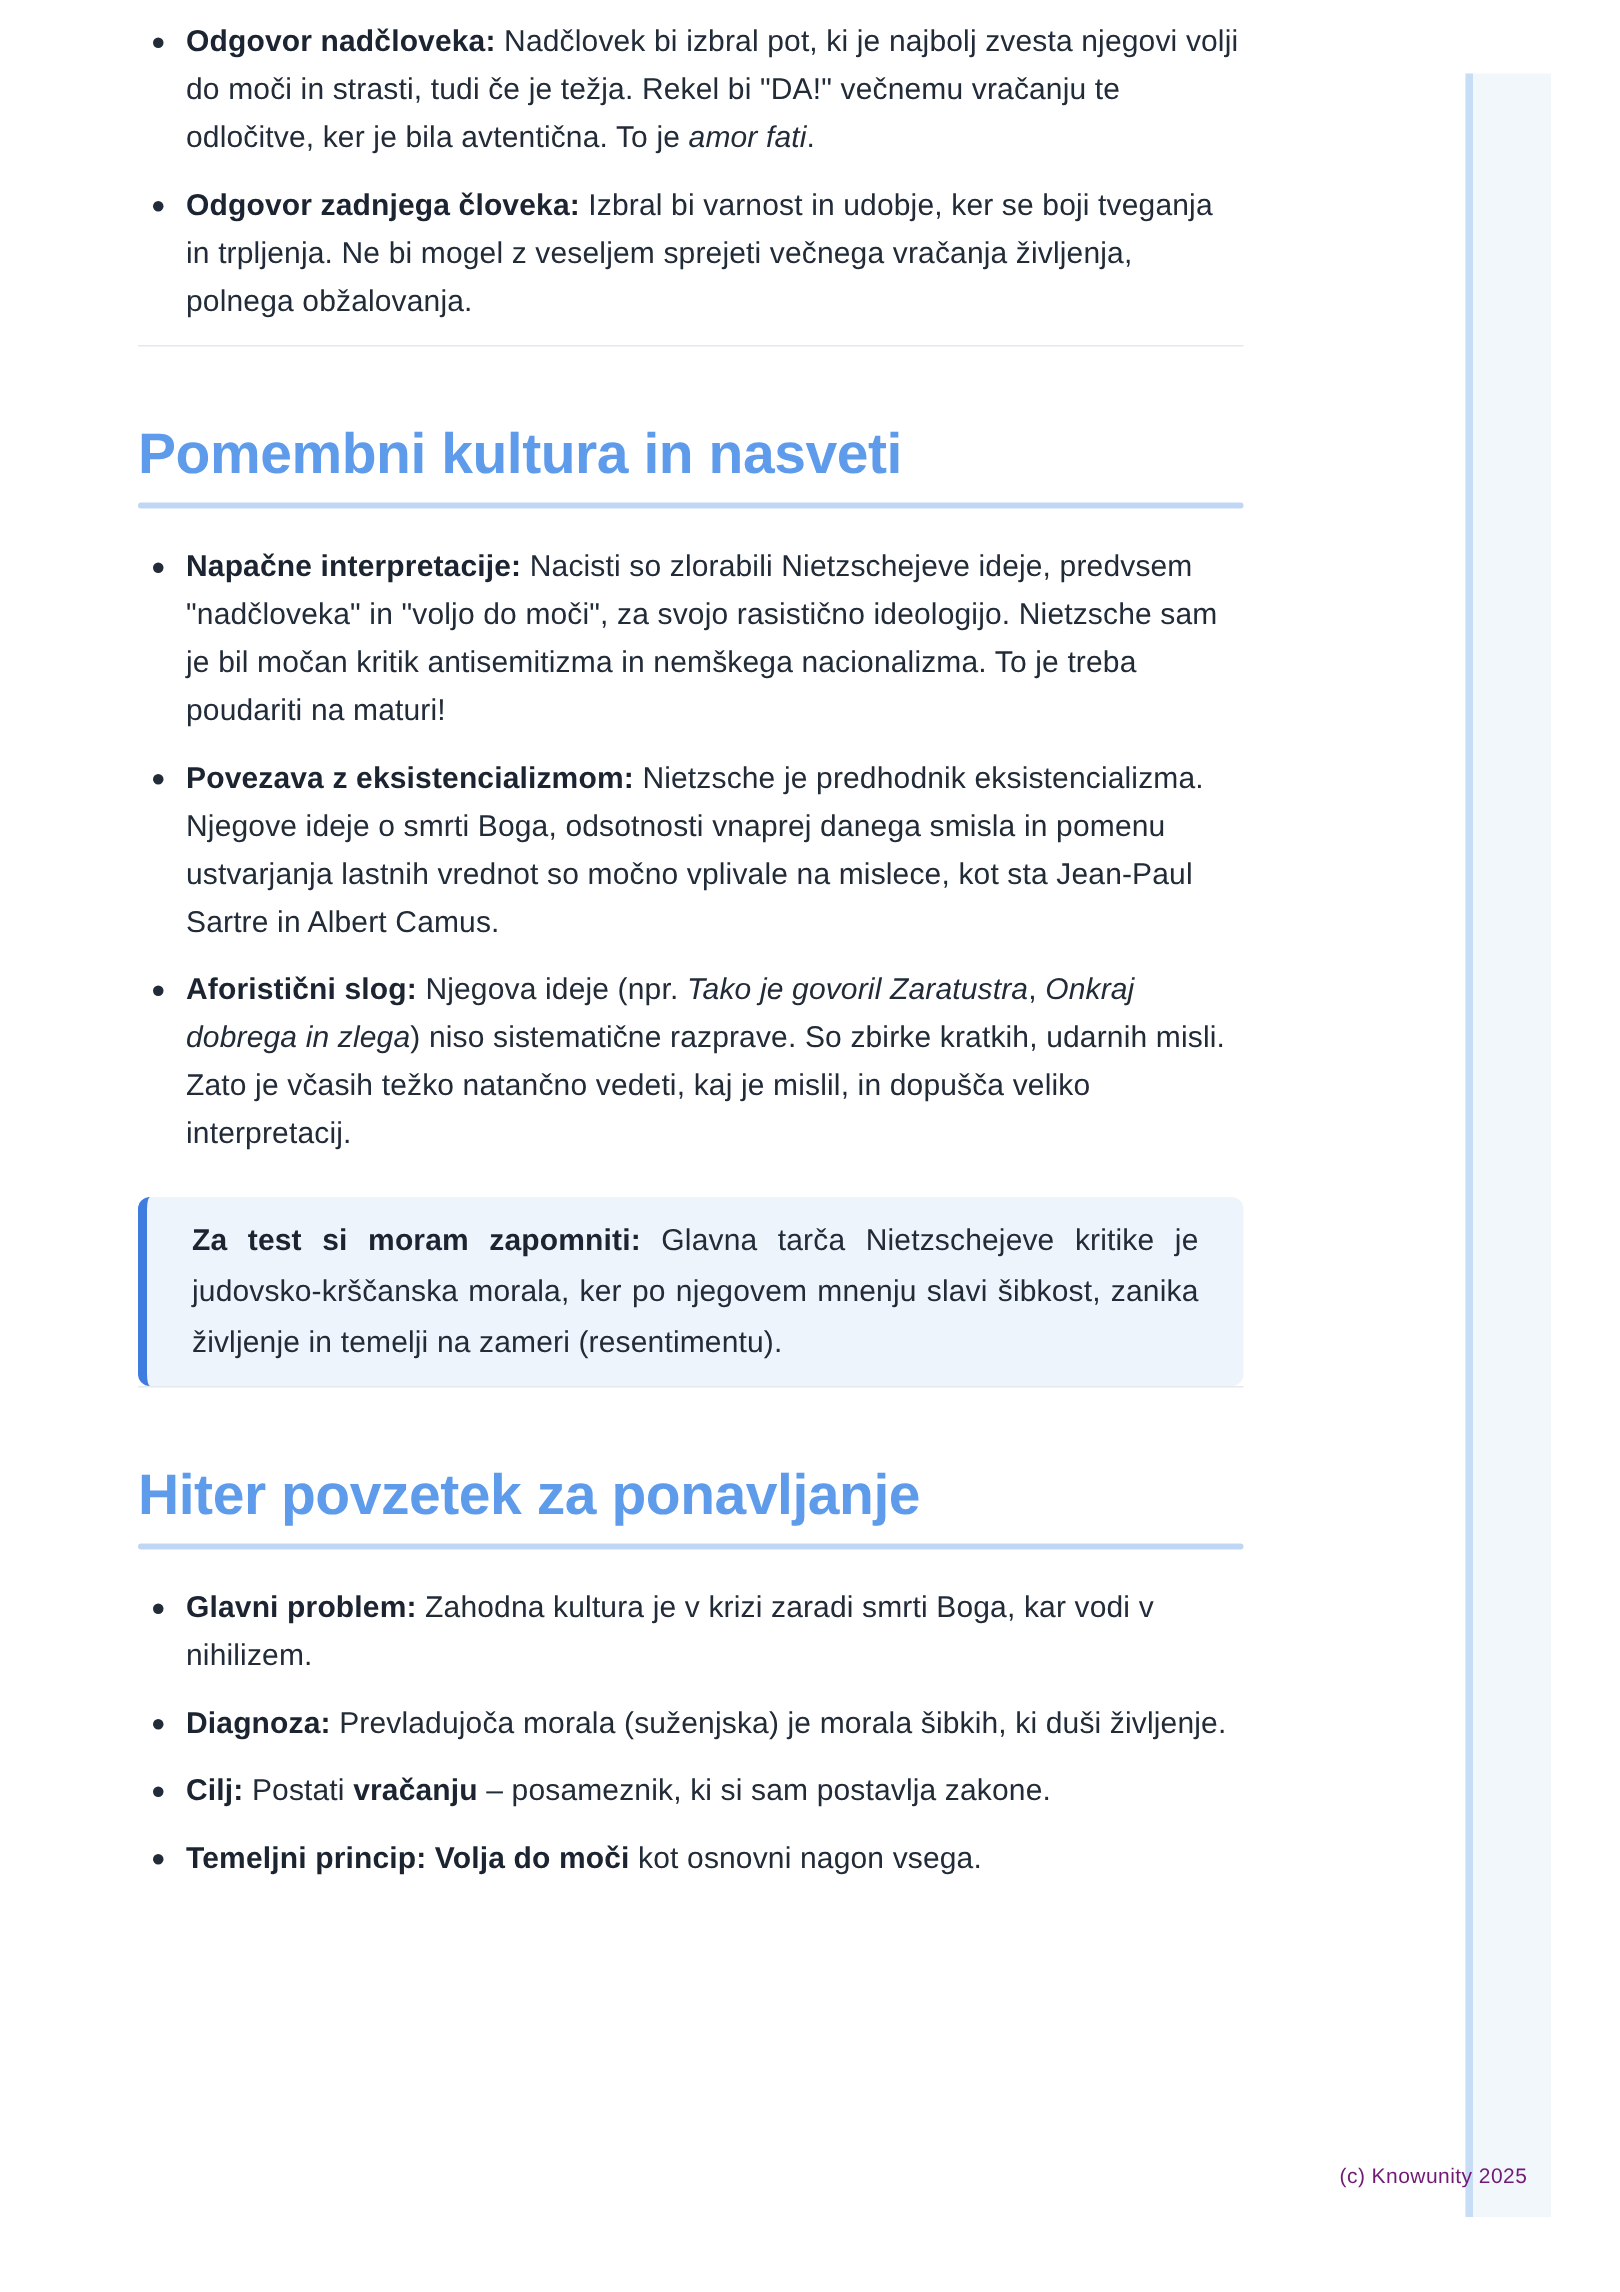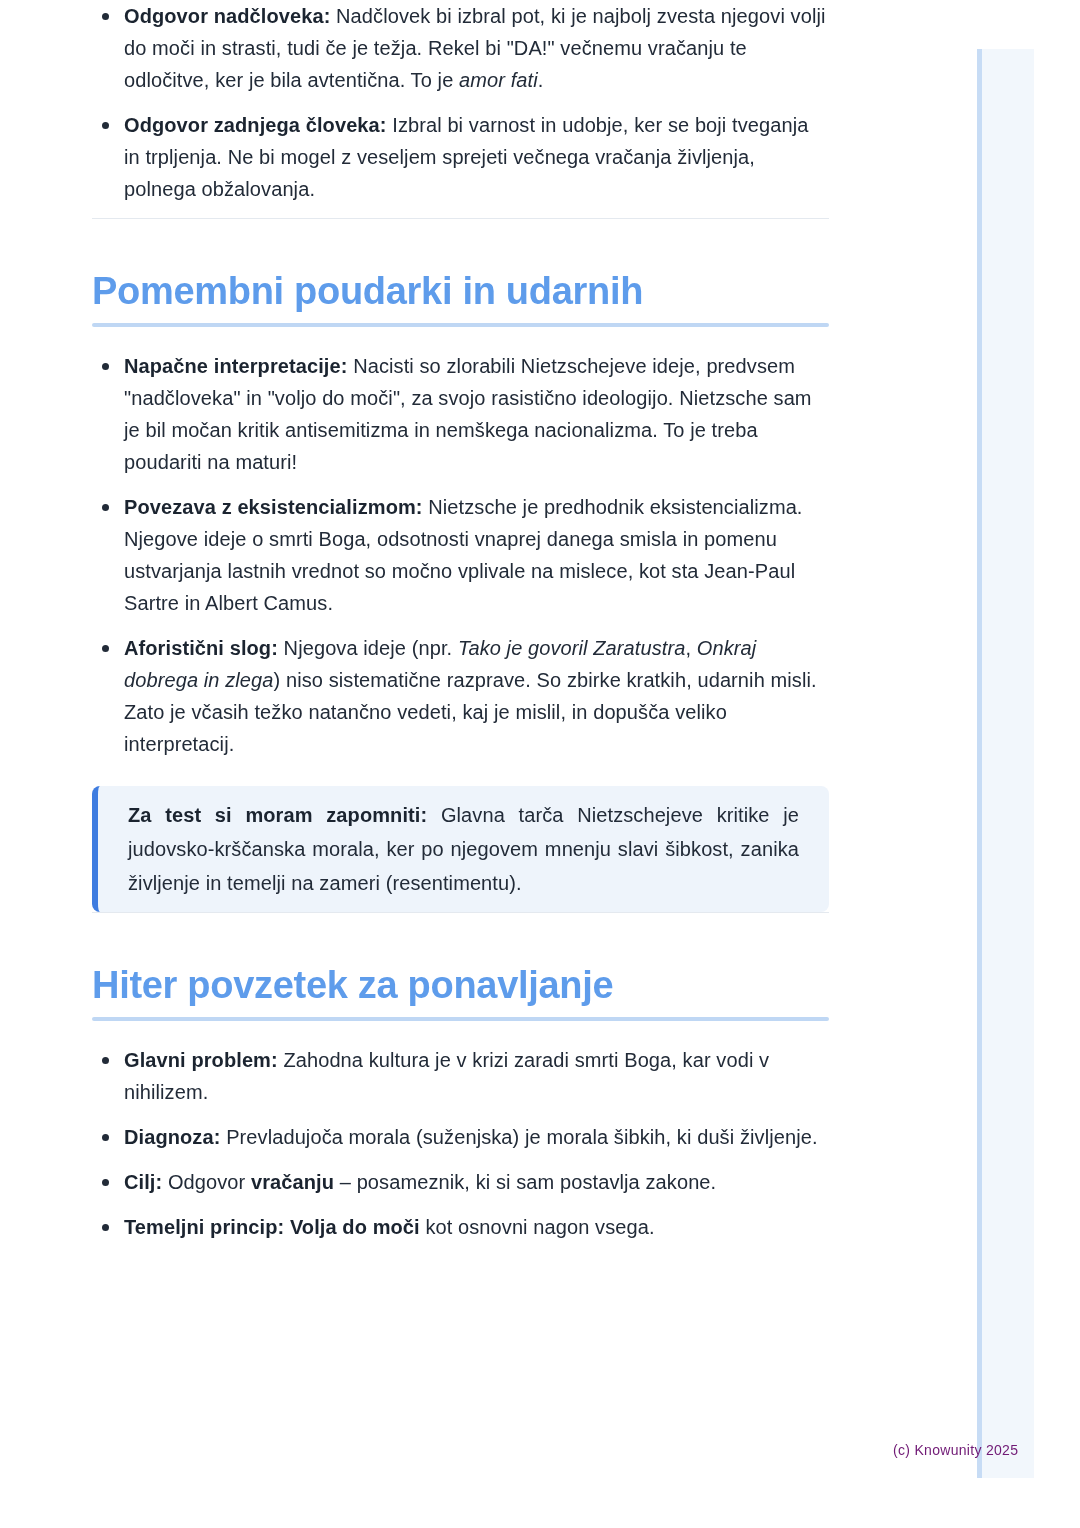--- a/index.html
+++ b/index.html
@@ -8,21 +8,21 @@
     height: 1528px;
     background: #ffffff;
     font-family: "Liberation Sans", sans-serif;
     color: #222b38;
     position: relative;
     overflow: hidden;
   }
   .content {
     position: absolute;
     left: 92px;
-    top: 0;
+    top: 12px;
     width: 737px;
   }
   .intro-pad { padding-top: 56px; }
 
   ul.bullets {
     list-style: none;
     margin: 0;
     padding: 0;
   }
   ul.bullets li {
@@ -113,21 +113,21 @@
     <li>
       <span class="b">Odgovor nadčloveka:</span><span> Nadčlovek bi izbral pot, ki je najbolj zvesta njegovi volji do moči in strasti, tudi če je težja. Rekel bi "DA!" večnemu vračanju te odločitve, ker je bila avtentična. To je </span><span class="i">amor fati</span><span>.</span>
     </li>
     <li>
       <span class="b">Odgovor zadnjega človeka:</span><span> Izbral bi varnost in udobje, ker se boji tveganja in trpljenja. Ne bi mogel z veseljem sprejeti večnega vračanja življenja, polnega obžalovanja.</span>
     </li>
   </ul>
 
   <hr class="divider divider-1">
 
-  <h2 class="section-heading">Pomembni poudarki in udarnih</h2>
+  <h2 class="section-heading">Pomembni kultura in nasveti</h2>
   <div class="heading-underline"></div>
 
   <ul class="bullets">
     <li>
       <span class="b">Napačne interpretacije:</span><span> Nacisti so zlorabili Nietzschejeve ideje, predvsem "nadčloveka" in "voljo do moči", za svojo rasistično ideologijo. Nietzsche sam je bil močan kritik antisemitizma in nemškega nacionalizma. To je treba poudariti na maturi!</span>
     </li>
     <li>
       <span class="b">Povezava z eksistencializmom:</span><span> Nietzsche je predhodnik eksistencializma. Njegove ideje o smrti Boga, odsotnosti vnaprej danega smisla in pomenu ustvarjanja lastnih vrednot so močno vplivale na mislece, kot sta Jean-Paul Sartre in Albert Camus.</span>
     </li>
     <li>
@@ -145,21 +145,21 @@
   <div class="heading-underline"></div>
 
   <ul class="bullets">
     <li>
       <span class="b">Glavni problem:</span><span> Zahodna kultura je v krizi zaradi smrti Boga, kar vodi v nihilizem.</span>
     </li>
     <li>
       <span class="b">Diagnoza:</span><span> Prevladujoča morala (suženjska) je morala šibkih, ki duši življenje.</span>
     </li>
     <li>
-      <span class="b">Cilj:</span><span> Odgovor </span><span class="b">vračanju</span><span> – posameznik, ki si sam postavlja zakone.</span>
+      <span class="b">Cilj:</span><span> Postati </span><span class="b">vračanju</span><span> – posameznik, ki si sam postavlja zakone.</span>
     </li>
     <li>
       <span class="b">Temeljni princip: Volja do moči</span><span> kot osnovni nagon vsega.</span>
     </li>
   </ul>
 
 </div>
 
 <div class="watermark">(c) Knowunity 2025</div>
 

